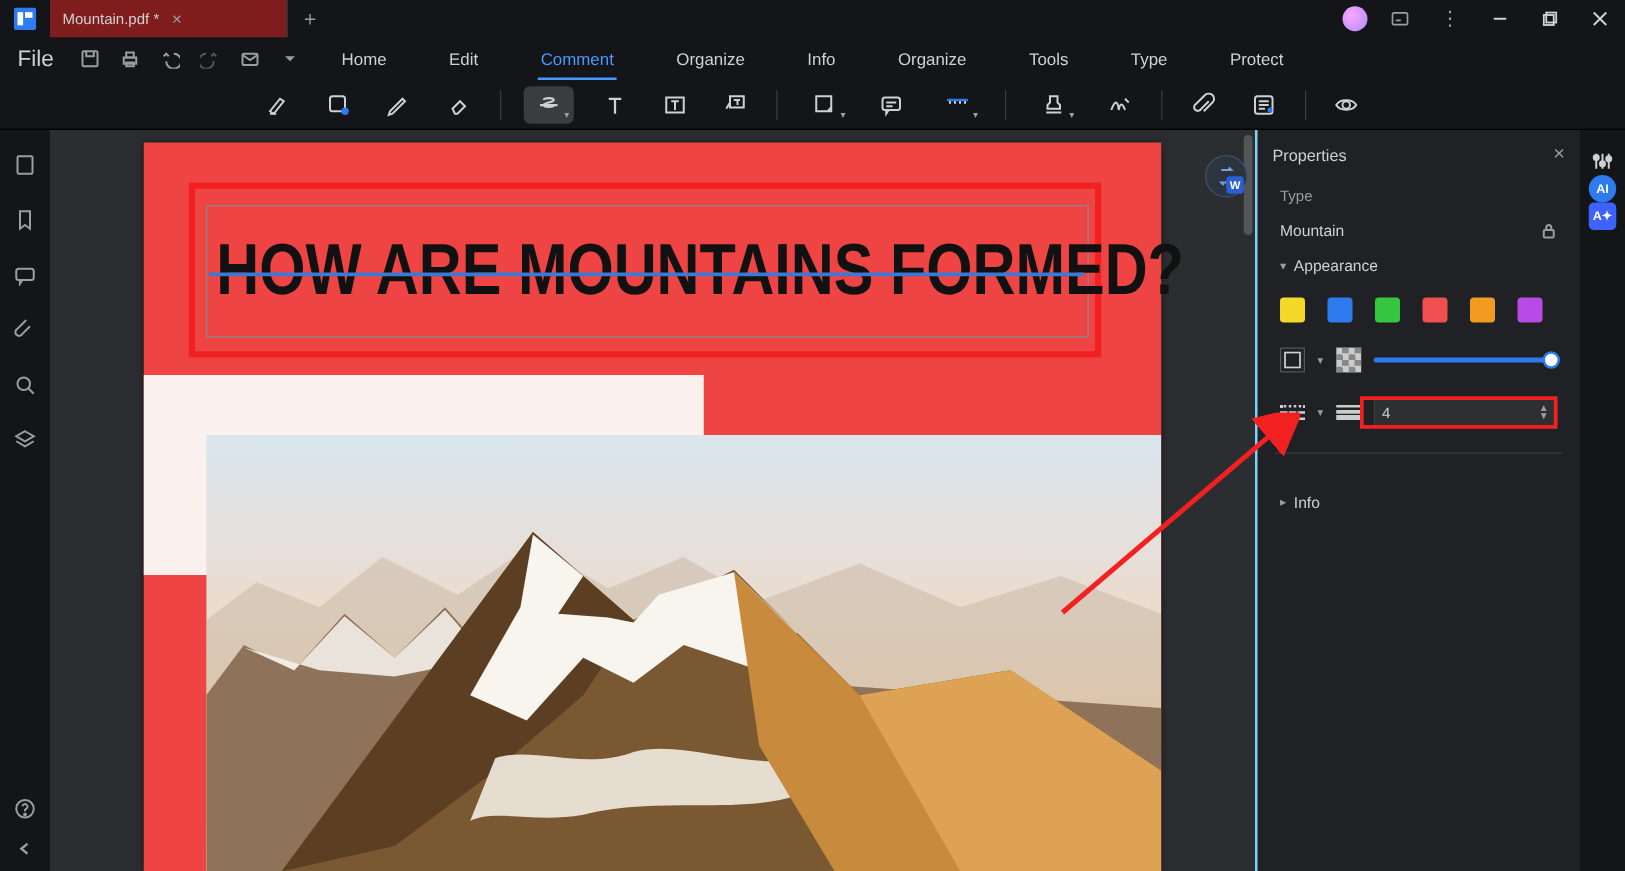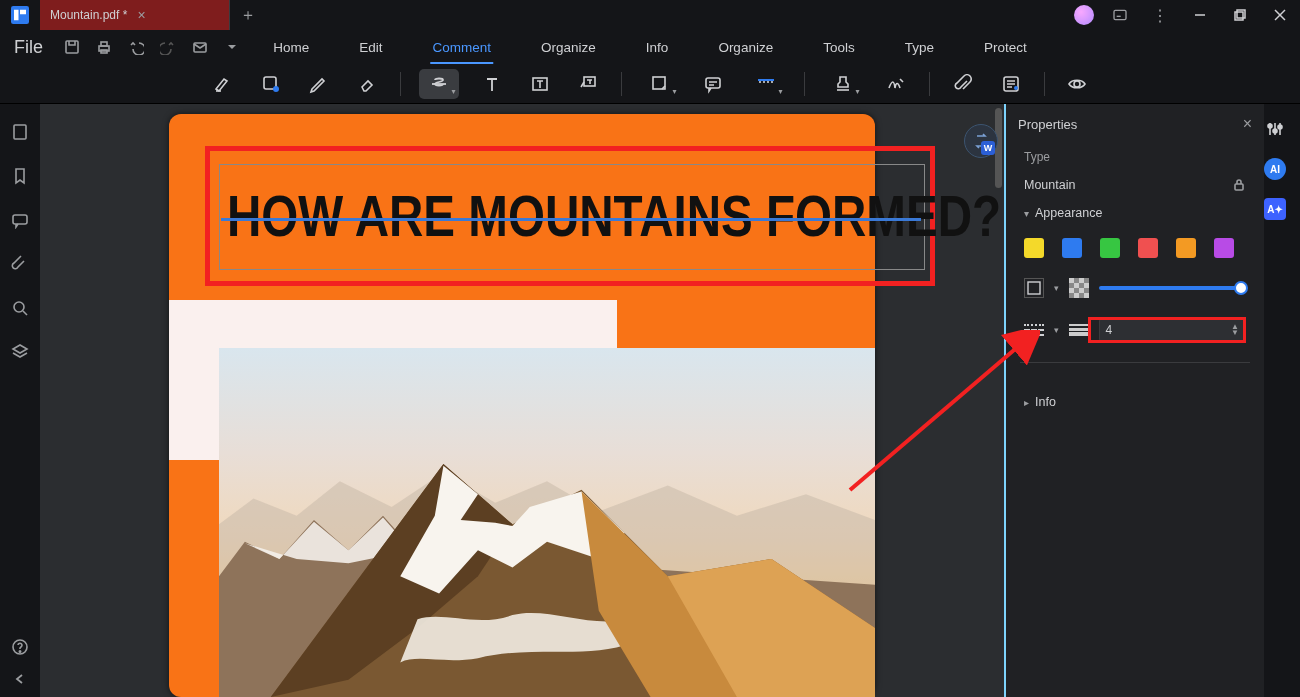--- a/index.html
+++ b/index.html
@@ -46,21 +46,21 @@
   .rb .dd{position:absolute;right:3px;bottom:3px;font-size:8px;color:var(--text-dim);}
   .rb.wide{width:40px;}
   .rsep{width:1px;height:24px;background:var(--border);}
   
   .main{position:absolute;top:104px;bottom:0;left:0;right:0;display:flex;}
   .leftbar{width:40px;background:var(--bg-darker);display:flex;flex-direction:column;align-items:center;padding-top:18px;gap:24px;color:var(--text-dim);position:relative;}
   .leftbar .lb{width:20px;height:20px;display:flex;align-items:center;justify-content:center;}
   .leftbar .help{position:absolute;bottom:40px;}
   .leftbar .coll{position:absolute;bottom:8px;}
   .canvas-wrap{flex:1;background:#2b2d30;display:flex;justify-content:center;overflow:hidden;position:relative;}
-  .page{width:706px;background:#f97316;margin-top:10px;position:relative;box-shadow:0 0 6px rgba(0,0,0,0.6);border-radius:12px;}
+  .page{width:814px;background:#ef4444;margin-top:10px;position:relative;box-shadow:0 0 6px rgba(0,0,0,0.6);}
   .redbox{position:absolute;border:5px solid var(--hl-red);}
   .box1{left:36px;top:32px;width:730px;height:140px;}
   .selbox{position:absolute;border:1px solid #888;left:50px;top:50px;width:706px;height:106px;}
   .heading{font-family:"Arial Black","Impact",sans-serif;font-weight:900;font-size:58px;color:#111;letter-spacing:0px;font-stretch:condensed;position:absolute;left:58px;top:68px;white-space:nowrap;transform:scaleX(0.82);transform-origin:left;}
   .strike{position:absolute;left:52px;top:104px;width:700px;height:3px;background:#3a79d6;}
   .imgarea{position:absolute;left:0px;top:186px;width:448px;height:160px;background:#faf0ee;}
   .mountain{position:absolute;left:50px;top:234px;right:0;bottom:0;overflow:hidden;}
   .sky{position:absolute;inset:0;background:linear-gradient(180deg,#d9e6ee 0%,#e8ded7 30%,#f0d8bb 55%,#ffcf86 78%,#ffe2b0 100%);}
   
   .ridge{position:absolute;bottom:0;left:0;right:0;}
@@ -81,21 +81,21 @@
   .checker{width:20px;height:20px;background:repeating-conic-gradient(#888 0 25%,#ccc 0 50%) 0 0/10px 10px;}
   .slider{flex:1;height:4px;background:var(--accent);border-radius:2px;position:relative;}
   .slider .thumb{position:absolute;right:-2px;top:-5px;width:14px;height:14px;border-radius:50%;background:#fff;border:2px solid var(--accent);}
   .line-row{display:flex;align-items:center;gap:10px;margin-top:6px;}
   .linesolid{width:20px;height:12px;display:flex;flex-direction:column;justify-content:space-between;}
   .linesolid span{height:2px;background:#ccc;}
   .thk-input{flex:1;background:#2d2f33;border:1px solid var(--border);border-radius:3px;height:24px;display:flex;align-items:center;justify-content:space-between;padding:0 6px;color:var(--text);font-size:12px;}
   .spin{font-size:8px;color:var(--text-dim);display:flex;flex-direction:column;line-height:6px;}
   .info-row{margin-top:18px;}
   
-  .rightbar{width:36px;background:var(--bg-darker);display:flex;flex-direction:column;align-items:flex-start;padding-top:14px;gap:18px;}
+  .rightbar{width:36px;background:var(--bg-darker);display:flex;flex-direction:column;align-items:center;padding-top:14px;}
   .rbico{width:22px;height:22px;display:flex;align-items:center;justify-content:center;color:var(--text-dim);}
   .ai-badge{width:22px;height:22px;border-radius:50%;background:var(--accent);color:#fff;font-size:10px;font-weight:bold;display:flex;align-items:center;justify-content:center;}
   .ai-badge.sq{border-radius:4px;background:#3d62ff;}
   
   .float-badge{position:absolute;top:124px;right:302px;width:34px;height:34px;border-radius:50%;background:#2c3440;border:1px solid #3c5470;display:flex;align-items:center;justify-content:center;}
   .float-badge .w{position:absolute;right:2px;bottom:2px;width:14px;height:14px;background:#2b5fd6;color:#fff;font-size:9px;font-weight:bold;border-radius:3px;display:flex;align-items:center;justify-content:center;}
   
   .hl-opacity{position:absolute;border:3px solid var(--hl-red);width:158px;height:26px;right:54px;top:317px;z-index:50;pointer-events:none;}
   .arrow{position:absolute;z-index:60;pointer-events:none;}
   svg{display:block;}

